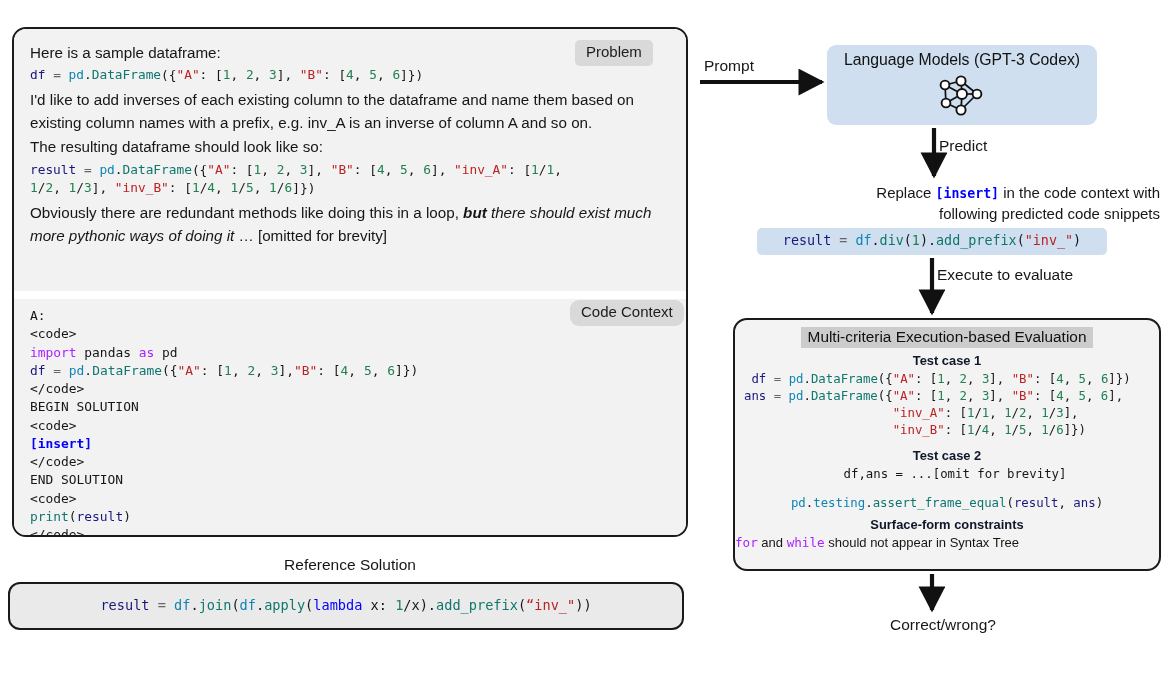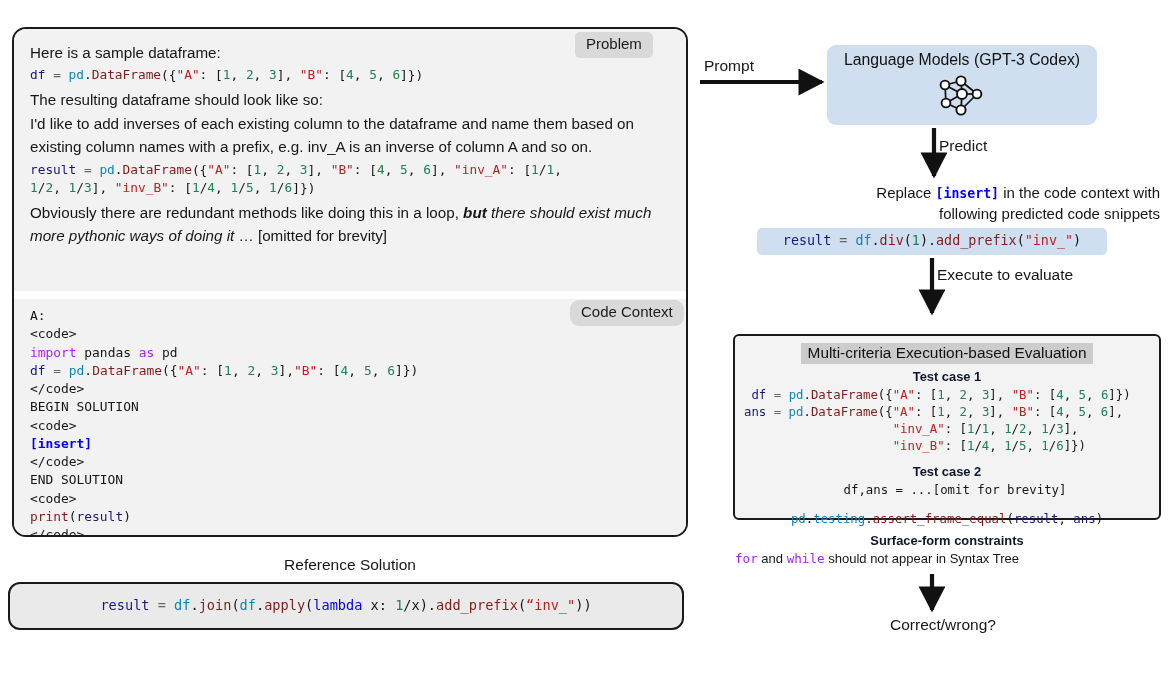--- a/index.html
+++ b/index.html
@@ -69,38 +69,38 @@
     line-height: 1.415;
     white-space: pre;
     color: #161616;
     margin: 0;
   }
 
   
   .kw      { color: #aa22ff; }
   .var     { color: #19177c; }
   .fn      { color: #0e84b5; }
-  .fnc     { color: #7f1d1d; }
+  .fnc     { color: #0f766e; }
   .str     { color: #bb2222; }
   .num     { color: #208050; }
   .op      { color: #666666; }
   .ins     { color: #0000ff; font-weight: bold; }
   .plain   { color: #161616; }
 
   
   .badge {
     background: #d9d9d9;
     color: #1c1c1c;
     font-size: 15px;
     border-radius: 5px;
     padding: 4px 11px 5px 11px;
     line-height: 1.1;
     white-space: nowrap;
   }
-  #problem-badge { left: 575px; top: 32px; }
+  #problem-badge { left: 575px; top: 40px; }
   #codectx-badge { left: 570px; top: 300px; border-radius: 9px; }
 
   
   #ref-label {
     left: 0; top: 556px;
     width: 700px;
     text-align: center;
     font-size: 15.5px;
     color: #161616;
   }
@@ -165,27 +165,26 @@
     align-items: center;
     justify-content: center;
   }
   #pred-code-box .codeblk { font-size: 13.4px; }
 
   
   #eval-box {
     left: 733px;
     top: 318px;
     width: 428px;
-    height: 186px;
+    height: 253px;
     border: 2.5px solid #1a1a1a;
-    border-radius: 6px;
+    border-radius: 14px;
     background: #f3f3f3;
     box-sizing: border-box;
     padding-top: 7px;
-    margin-top: 16px;
   }
   #eval-title-wrap { text-align: center; }
   #eval-title {
     display: inline-block;
     background: #cccccc;
     font-size: 15.4px;
     padding: 1px 7px 2px 7px;
     color: #111;
   }
   .sec-head {
@@ -238,22 +237,22 @@
   }
 </style>
 </head>
 <body>
 
 <div id="left-card" class="abs">
 
   <div id="problem-panel" class="panel-shade">
     <p class="prose">Here is a sample dataframe:</p>
     <div class="mono"><span class="var">df</span> <span class="op">=</span> <span class="fn">pd</span>.<span class="fnc">DataFrame</span>({<span class="str">"A"</span>: [<span class="num">1</span>, <span class="num">2</span>, <span class="num">3</span>], <span class="str">"B"</span>: [<span class="num">4</span>, <span class="num">5</span>, <span class="num">6</span>]})</div>
+    <p class="prose">I'd like to add inverses of each existing column to the dataframe and name them based on existing column names with a prefix, e.g. inv_A is an inverse of column A and so on.</p>
     <p class="prose">The resulting dataframe should look like so:</p>
-    <p class="prose">I'd like to add inverses of each existing column to the dataframe and name them based on existing column names with a prefix, e.g. inv_A is an inverse of column A and so on.</p>
     <div class="mono"><span class="var">result</span> <span class="op">=</span> <span class="fn">pd</span>.<span class="fnc">DataFrame</span>({<span class="str">"A"</span>: [<span class="num">1</span>, <span class="num">2</span>, <span class="num">3</span>], <span class="str">"B"</span>: [<span class="num">4</span>, <span class="num">5</span>, <span class="num">6</span>], <span class="str">"inv_A"</span>: [<span class="num">1</span>/<span class="num">1</span>,
 <span class="num">1</span>/<span class="num">2</span>, <span class="num">1</span>/<span class="num">3</span>], <span class="str">"inv_B"</span>: [<span class="num">1</span>/<span class="num">4</span>, <span class="num">1</span>/<span class="num">5</span>, <span class="num">1</span>/<span class="num">6</span>]})</div>
     <p class="prose"><span>Obviously there are redundant methods like doing this in a loop, </span><b><i>but</i></b><i> there should exist much more pythonic ways of doing it</i><span> … [omitted for brevity]</span></p>
   </div>
 
   <div id="codectx-panel" class="panel-shade">
     <div class="codeblk">A:</div>
     <div class="codeblk">&lt;code&gt;</div>
     <div class="codeblk"><span class="kw">import</span> <span class="plain">pandas</span> <span class="kw">as</span> <span class="plain">pd</span></div>
     <div class="codeblk"><span class="var">df</span> <span class="op">=</span> <span class="fn">pd</span>.<span class="fnc">DataFrame</span>({<span class="str">"A"</span>: [<span class="num">1</span>, <span class="num">2</span>, <span class="num">3</span>],<span class="str">"B"</span>: [<span class="num">4</span>, <span class="num">5</span>, <span class="num">6</span>]})</div>

